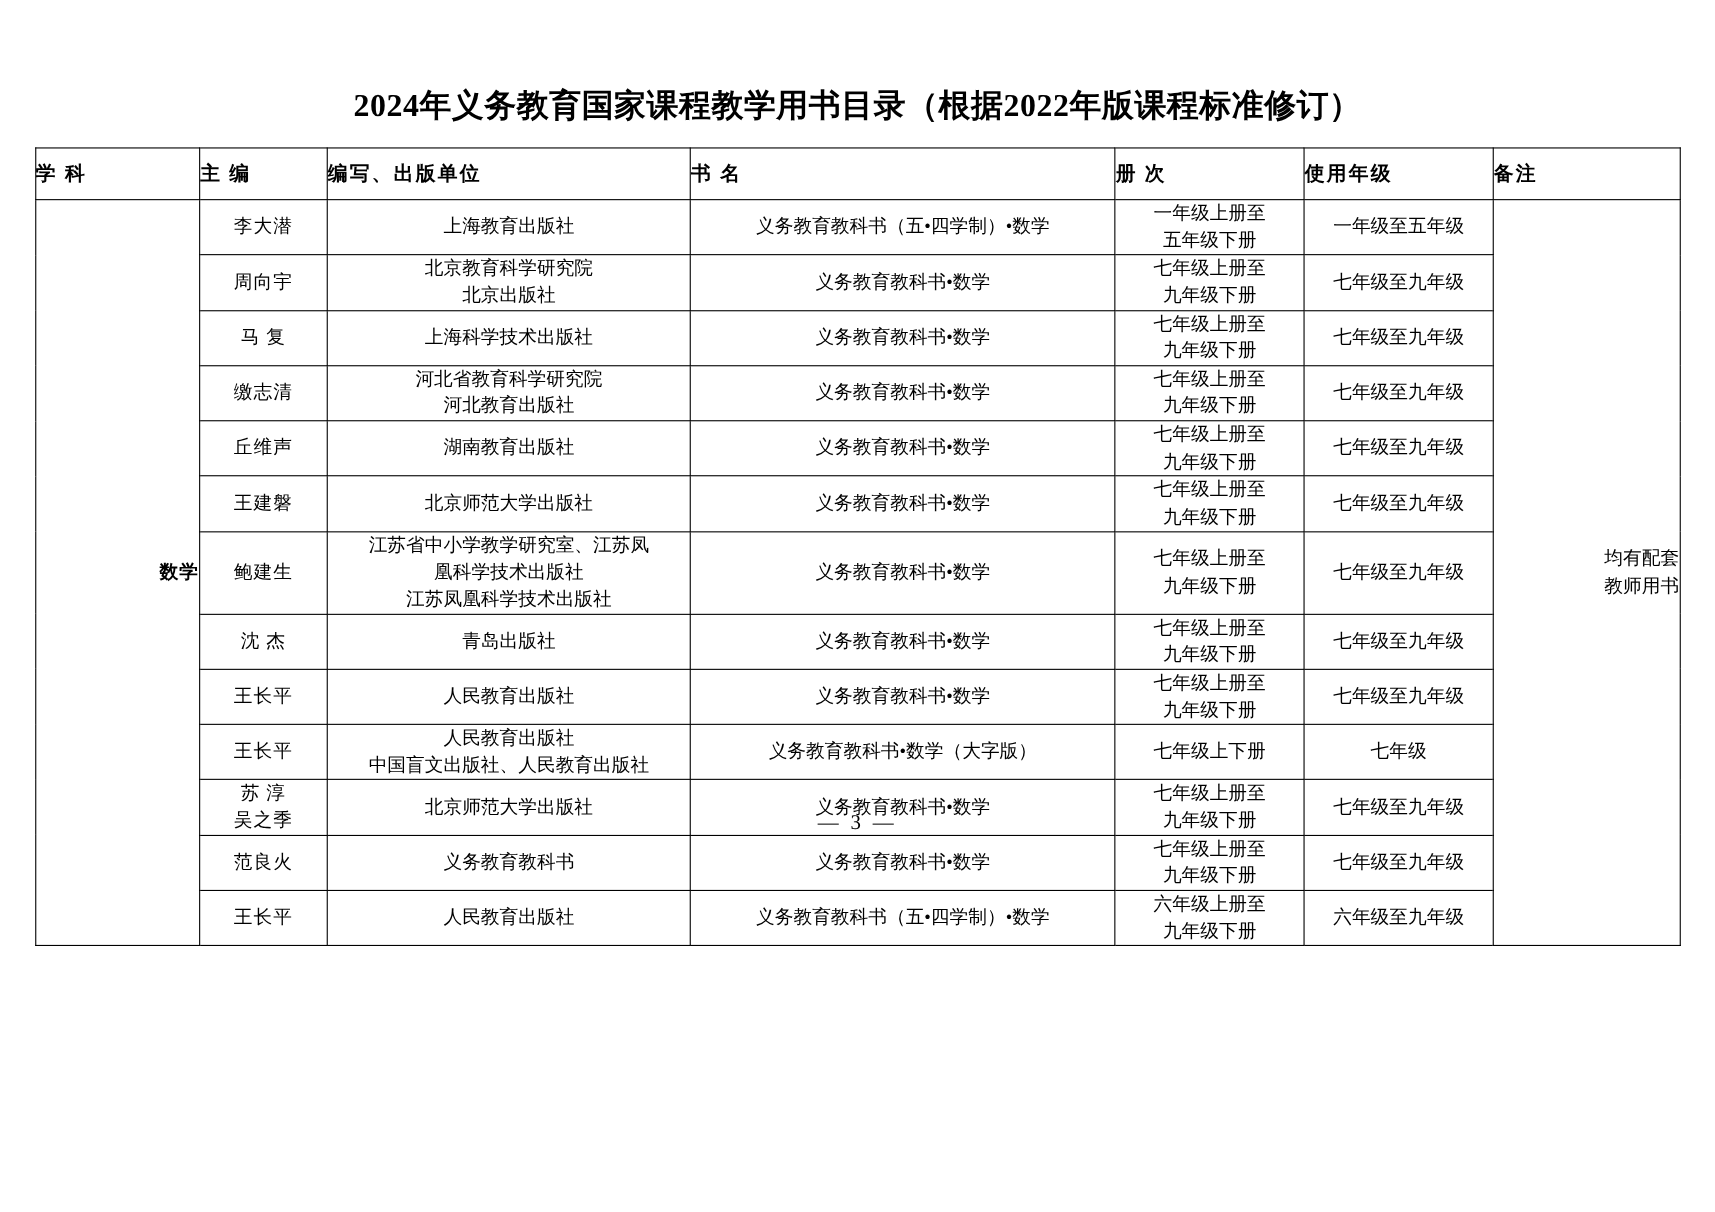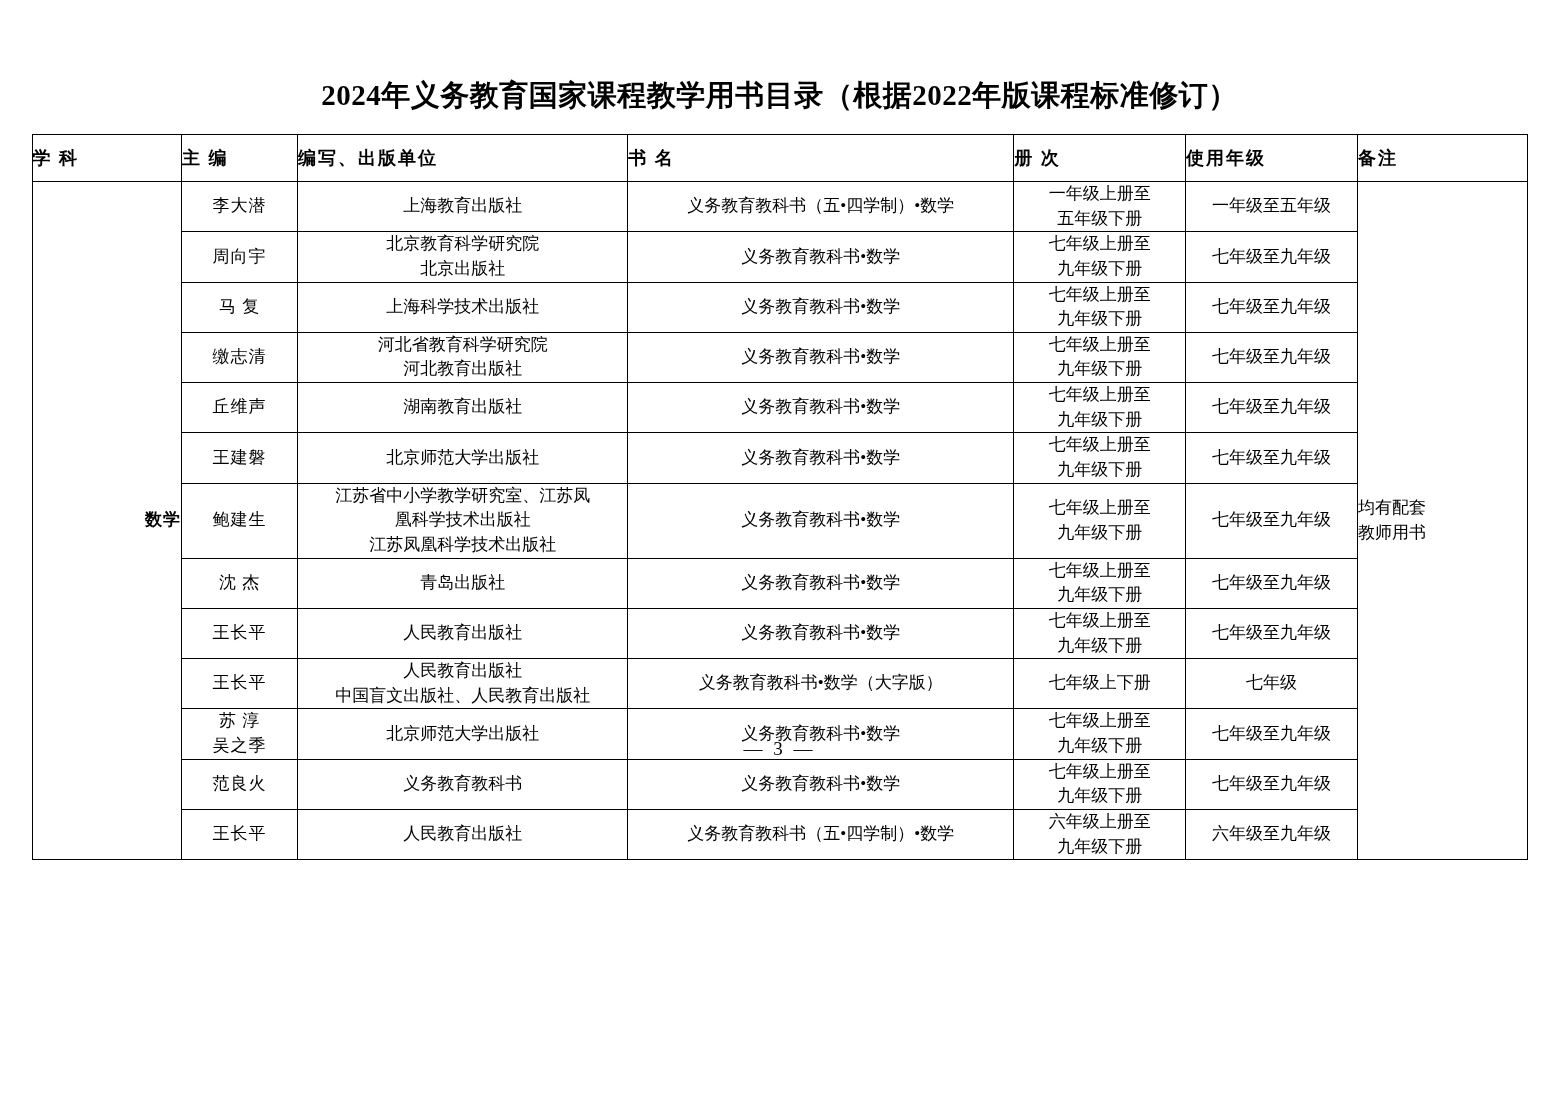--- a/index.html
+++ b/index.html
@@ -59,21 +59,21 @@
     text-align: center;
     padding-left: 8px;
   }
   td.subject {
     text-align: right;
     font-weight: bold;
     font-size: 19px;
     letter-spacing: 1px;
   }
   td.remark {
-    text-align: left;
+    text-align: right;
     font-size: 17px;
     line-height: 1.55;
   }
   .editor {
     letter-spacing: 1px;
   }
   .nowrap-lines {
     white-space: pre-line;
   }
   .vol {

